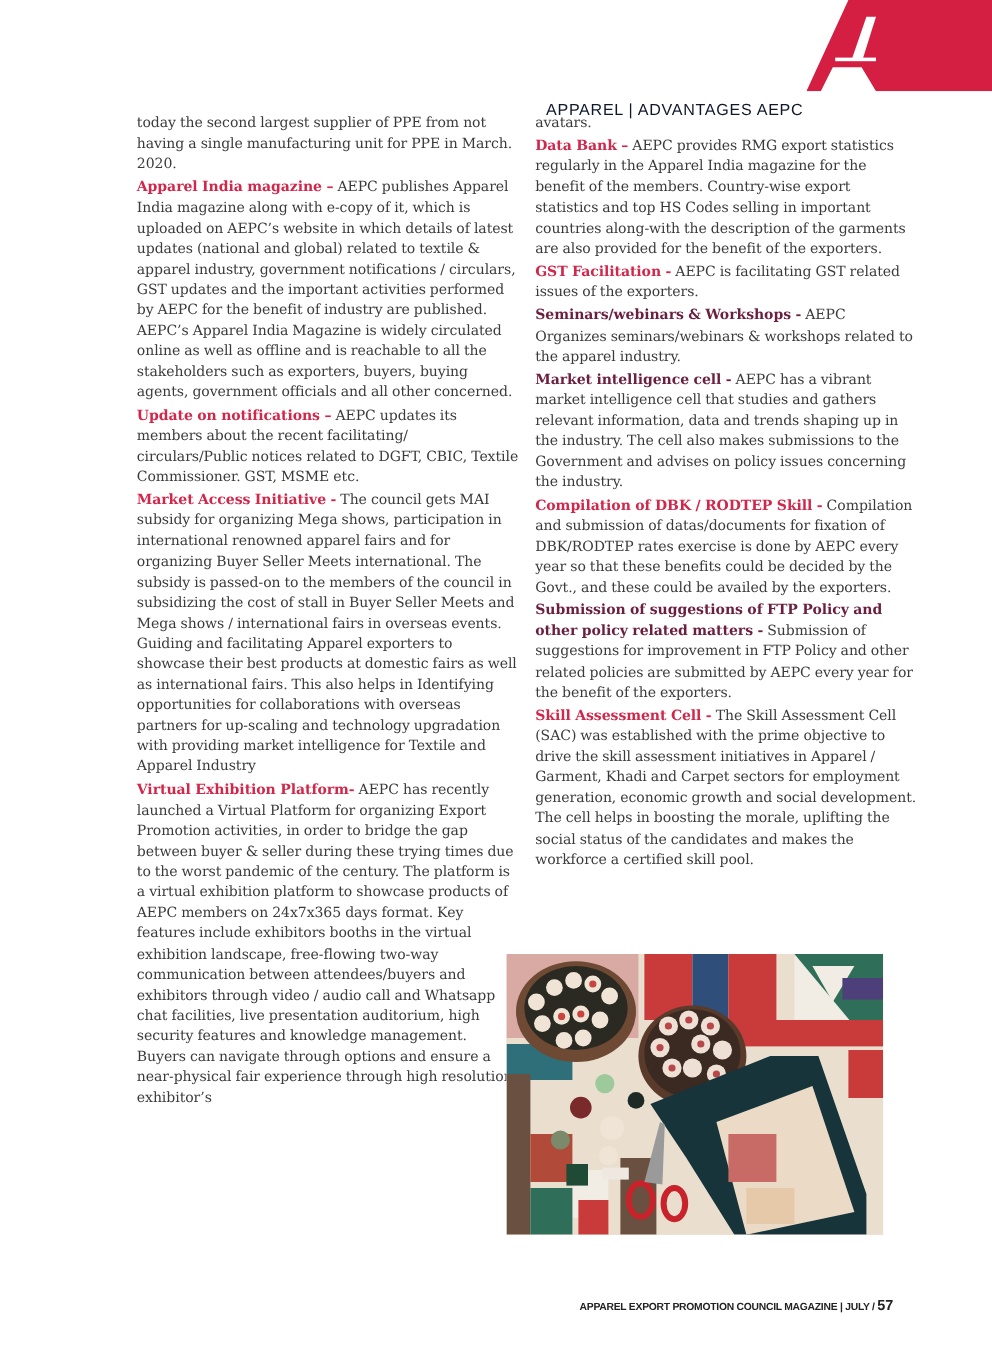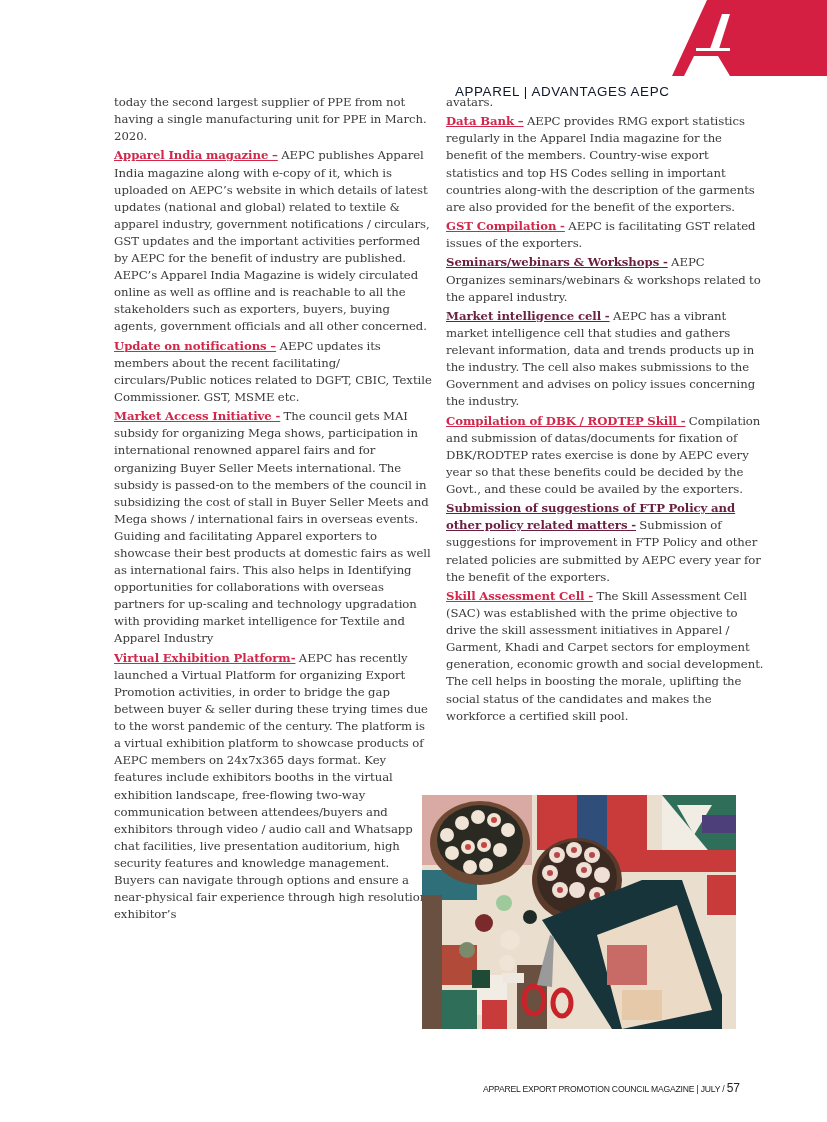--- a/index.html
+++ b/index.html
@@ -14,31 +14,31 @@
       font-family: Liberation Sans, sans-serif;
       font-size: 13.4px; letter-spacing: 0.6px; color: #0f172a; white-space: nowrap; margin-top: 24px;
     }
     .col { position: absolute; top: 94px; width: 318px; margin-left: 24px; }
     .col-left { left: 90px; }
     .col-right { left: 422px; }
     .para {
       font-size: 11.7px; line-height: 17.1px; margin: 0 0 2.2px 0;
       letter-spacing: -0.05px; word-spacing: -0.3px;
     }
-    .para .lbl { font-weight: bold; text-decoration: underline; }
+    .para .lbl { font-weight: bold; }
     .lbl.red { color: #d1274a; }
     .lbl.maroon { color: #6b1f3f; text-align: center; }
     .photo {
       position: absolute; left: 422px; top: 795px; width: 314px; height: 234px;
       overflow: hidden; background: #e9dccb;
     }
     .footer {
       position: absolute; left: 483px; top: 1081px;
       font-family: "Liberation Sans", "DejaVu Sans", sans-serif;
-      font-size: 8.6px; font-weight: normal; color: #222; white-space: nowrap;
+      font-size: 8.6px; font-weight: bold; color: #222; white-space: nowrap;
       letter-spacing: -0.2px;
     }
     .footer .pg { font-size: 12px; }
   </style>
 </head>
 <body>
 
 <svg class="logo-mark" viewBox="0 0 155 76" xmlns="http://www.w3.org/2000/svg">
   <polygon points="35,0 155,0 155,76 58,76 46,56 22,56 12,76 0,76" fill="#d41f43"></polygon>
   <polygon points="50,14 38,49 47,49 58,14" fill="#ffffff"></polygon>
@@ -51,23 +51,23 @@
   <p class="para"><span>today the second largest supplier of PPE from not having a single manufacturing unit for PPE in March. 2020.</span></p>
   <p class="para"><span class="lbl red">Apparel India magazine –</span><span> AEPC publishes Apparel India magazine along with e-copy of it, which is uploaded on  AEPC’s website in which details of latest updates (national and global) related to textile &amp; apparel industry, government notifications / circulars, GST updates and the important activities performed by AEPC for the benefit of industry are published.  AEPC’s Apparel India Magazine is widely circulated online as well as  offline and is reachable to all the stakeholders such as exporters, buyers, buying agents, government officials and all other concerned.</span></p>
   <p class="para"><span class="lbl red">Update on notifications –</span><span> AEPC updates its members about the recent facilitating/ circulars/Public notices related to DGFT, CBIC, Textile Commissioner. GST, MSME etc.</span></p>
   <p class="para"><span class="lbl red">Market Access Initiative -</span><span> The council gets MAI subsidy for organizing Mega shows, participation in international renowned apparel fairs and for organizing Buyer Seller Meets international. The subsidy is passed-on to the members of the council in subsidizing the cost of stall in Buyer Seller Meets and Mega shows / international fairs in overseas events. Guiding and facilitating Apparel exporters to showcase their best products at domestic fairs as well as international fairs. This also helps in Identifying opportunities for collaborations with overseas partners for up-scaling and technology upgradation with providing market intelligence for Textile and Apparel Industry</span></p>
   <p class="para"><span class="lbl red">Virtual Exhibition Platform-</span><span> AEPC has recently launched a Virtual Platform for organizing Export Promotion activities, in order to bridge the gap between buyer &amp; seller during these trying times due to the worst pandemic of the century.  The platform is a virtual exhibition platform to showcase products of AEPC members on 24x7x365 days format.   Key features include exhibitors booths in the virtual exhibition landscape, free-flowing two-way communication between attendees/buyers and exhibitors through video / audio call and Whatsapp chat facilities, live presentation auditorium, high security features and knowledge management.  Buyers can navigate through options and ensure a near-physical fair experience through high resolution exhibitor’s</span></p>
 </div>
 
 <div class="col col-right">
   <p class="para"><span>avatars.</span></p>
   <p class="para"><span class="lbl red">Data Bank –</span><span> AEPC provides RMG export statistics regularly in the Apparel India magazine for the benefit of the members.  Country-wise export statistics and top HS Codes selling  in important countries along-with the description of the garments are also provided for the benefit of the exporters.</span></p>
-  <p class="para"><span class="lbl red">GST Compilation -</span><span> AEPC is facilitating GST related issues of the exporters.</span></p>
+  <p class="para"><span class="lbl red">GST Facilitation -</span><span> AEPC is facilitating GST related issues of the exporters.</span></p>
   <p class="para"><span class="lbl maroon">Seminars/webinars &amp; Workshops -</span><span> AEPC Organizes seminars/webinars &amp; workshops related to the apparel industry.</span></p>
-  <p class="para"><span class="lbl maroon">Market intelligence cell -</span><span> AEPC has a vibrant market intelligence cell that studies and gathers relevant information, data and trends products up in the industry. The cell also makes submissions to the Government and advises on policy issues concerning the industry.</span></p>
+  <p class="para"><span class="lbl maroon">Market intelligence cell -</span><span> AEPC has a vibrant market intelligence cell that studies and gathers relevant information, data and trends shaping up in the industry. The cell also makes submissions to the Government and advises on policy issues concerning the industry.</span></p>
   <p class="para"><span class="lbl red">Compilation of DBK / RODTEP Skill -</span><span> Compilation and submission of datas/documents for fixation of DBK/RODTEP rates exercise is done by AEPC every year so that these benefits could be decided by the Govt., and these could be availed by the exporters.</span></p>
   <p class="para"><span class="lbl maroon">Submission of suggestions of FTP Policy and other policy related matters -</span><span> Submission of suggestions for improvement in FTP Policy and other related policies are submitted by AEPC every year for the benefit of the exporters.</span></p>
   <p class="para"><span class="lbl red">Skill Assessment Cell -</span><span> The Skill Assessment Cell (SAC) was established with the prime objective to drive the skill assessment initiatives in Apparel / Garment, Khadi and Carpet sectors for employment generation, economic growth and social development.  The cell helps in boosting the morale, uplifting the social status of the candidates and makes the workforce a certified skill pool.</span></p>
 </div>
 
 <div class="photo">
   <svg width="314" height="234" viewBox="0 0 314 234" xmlns="http://www.w3.org/2000/svg">
     <rect width="314" height="234" fill="#eadfcf"></rect>
 
     <rect x="0" y="0" width="110" height="70" fill="#d9a9a4"></rect>

